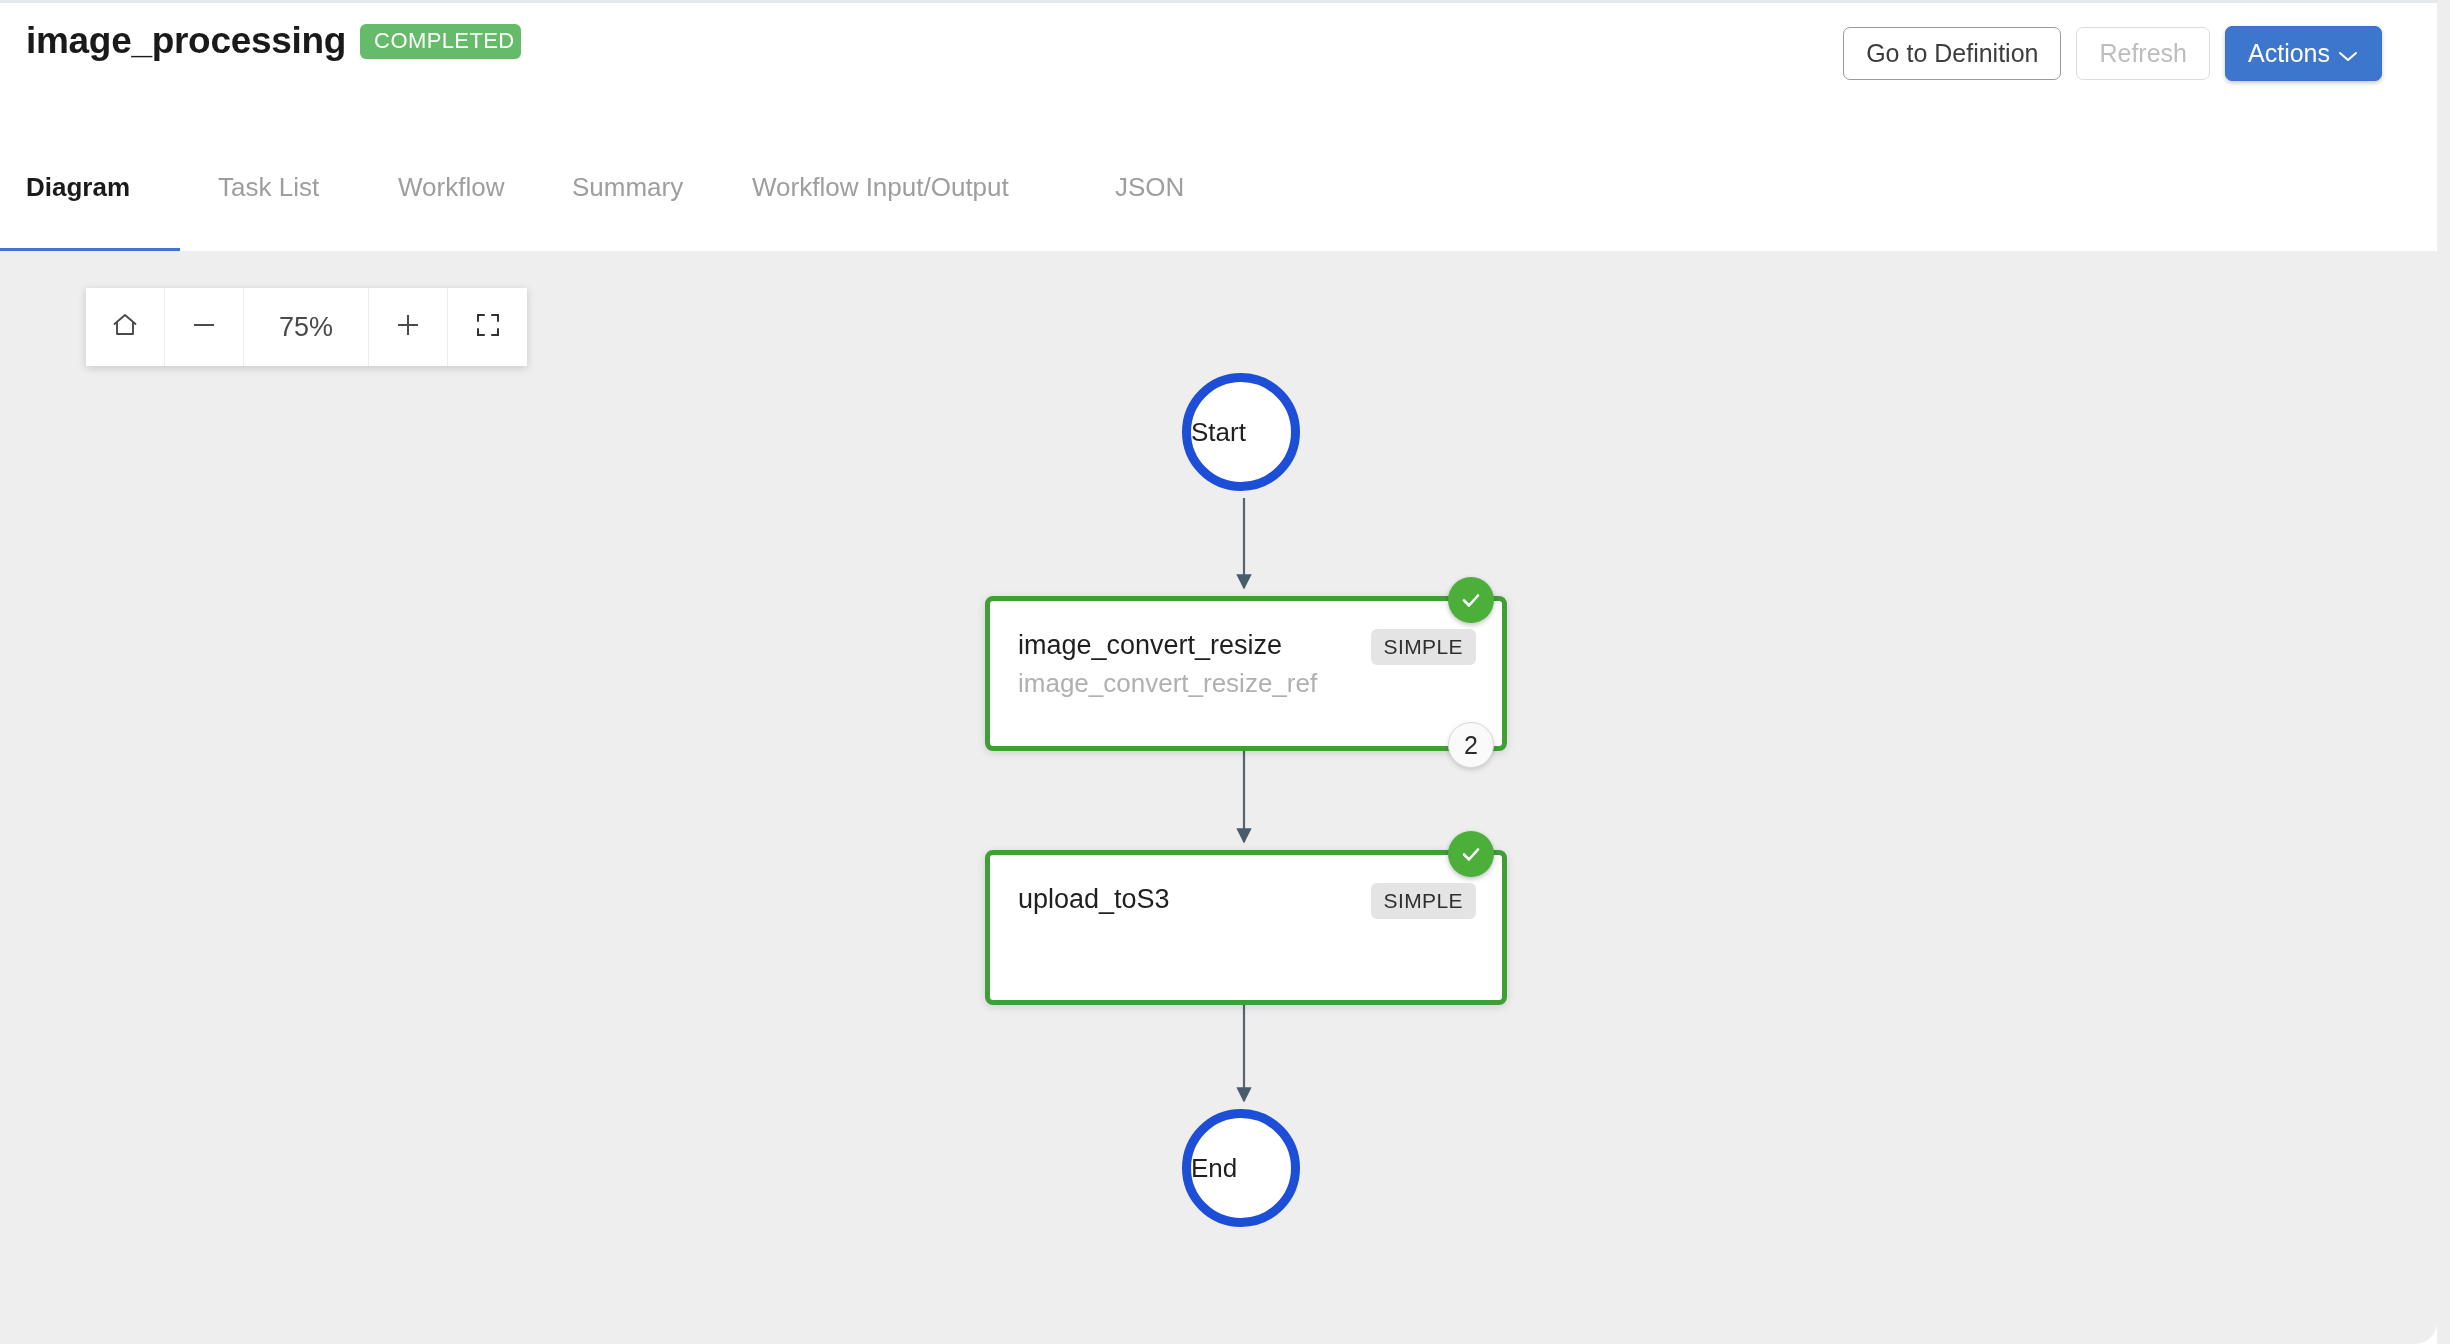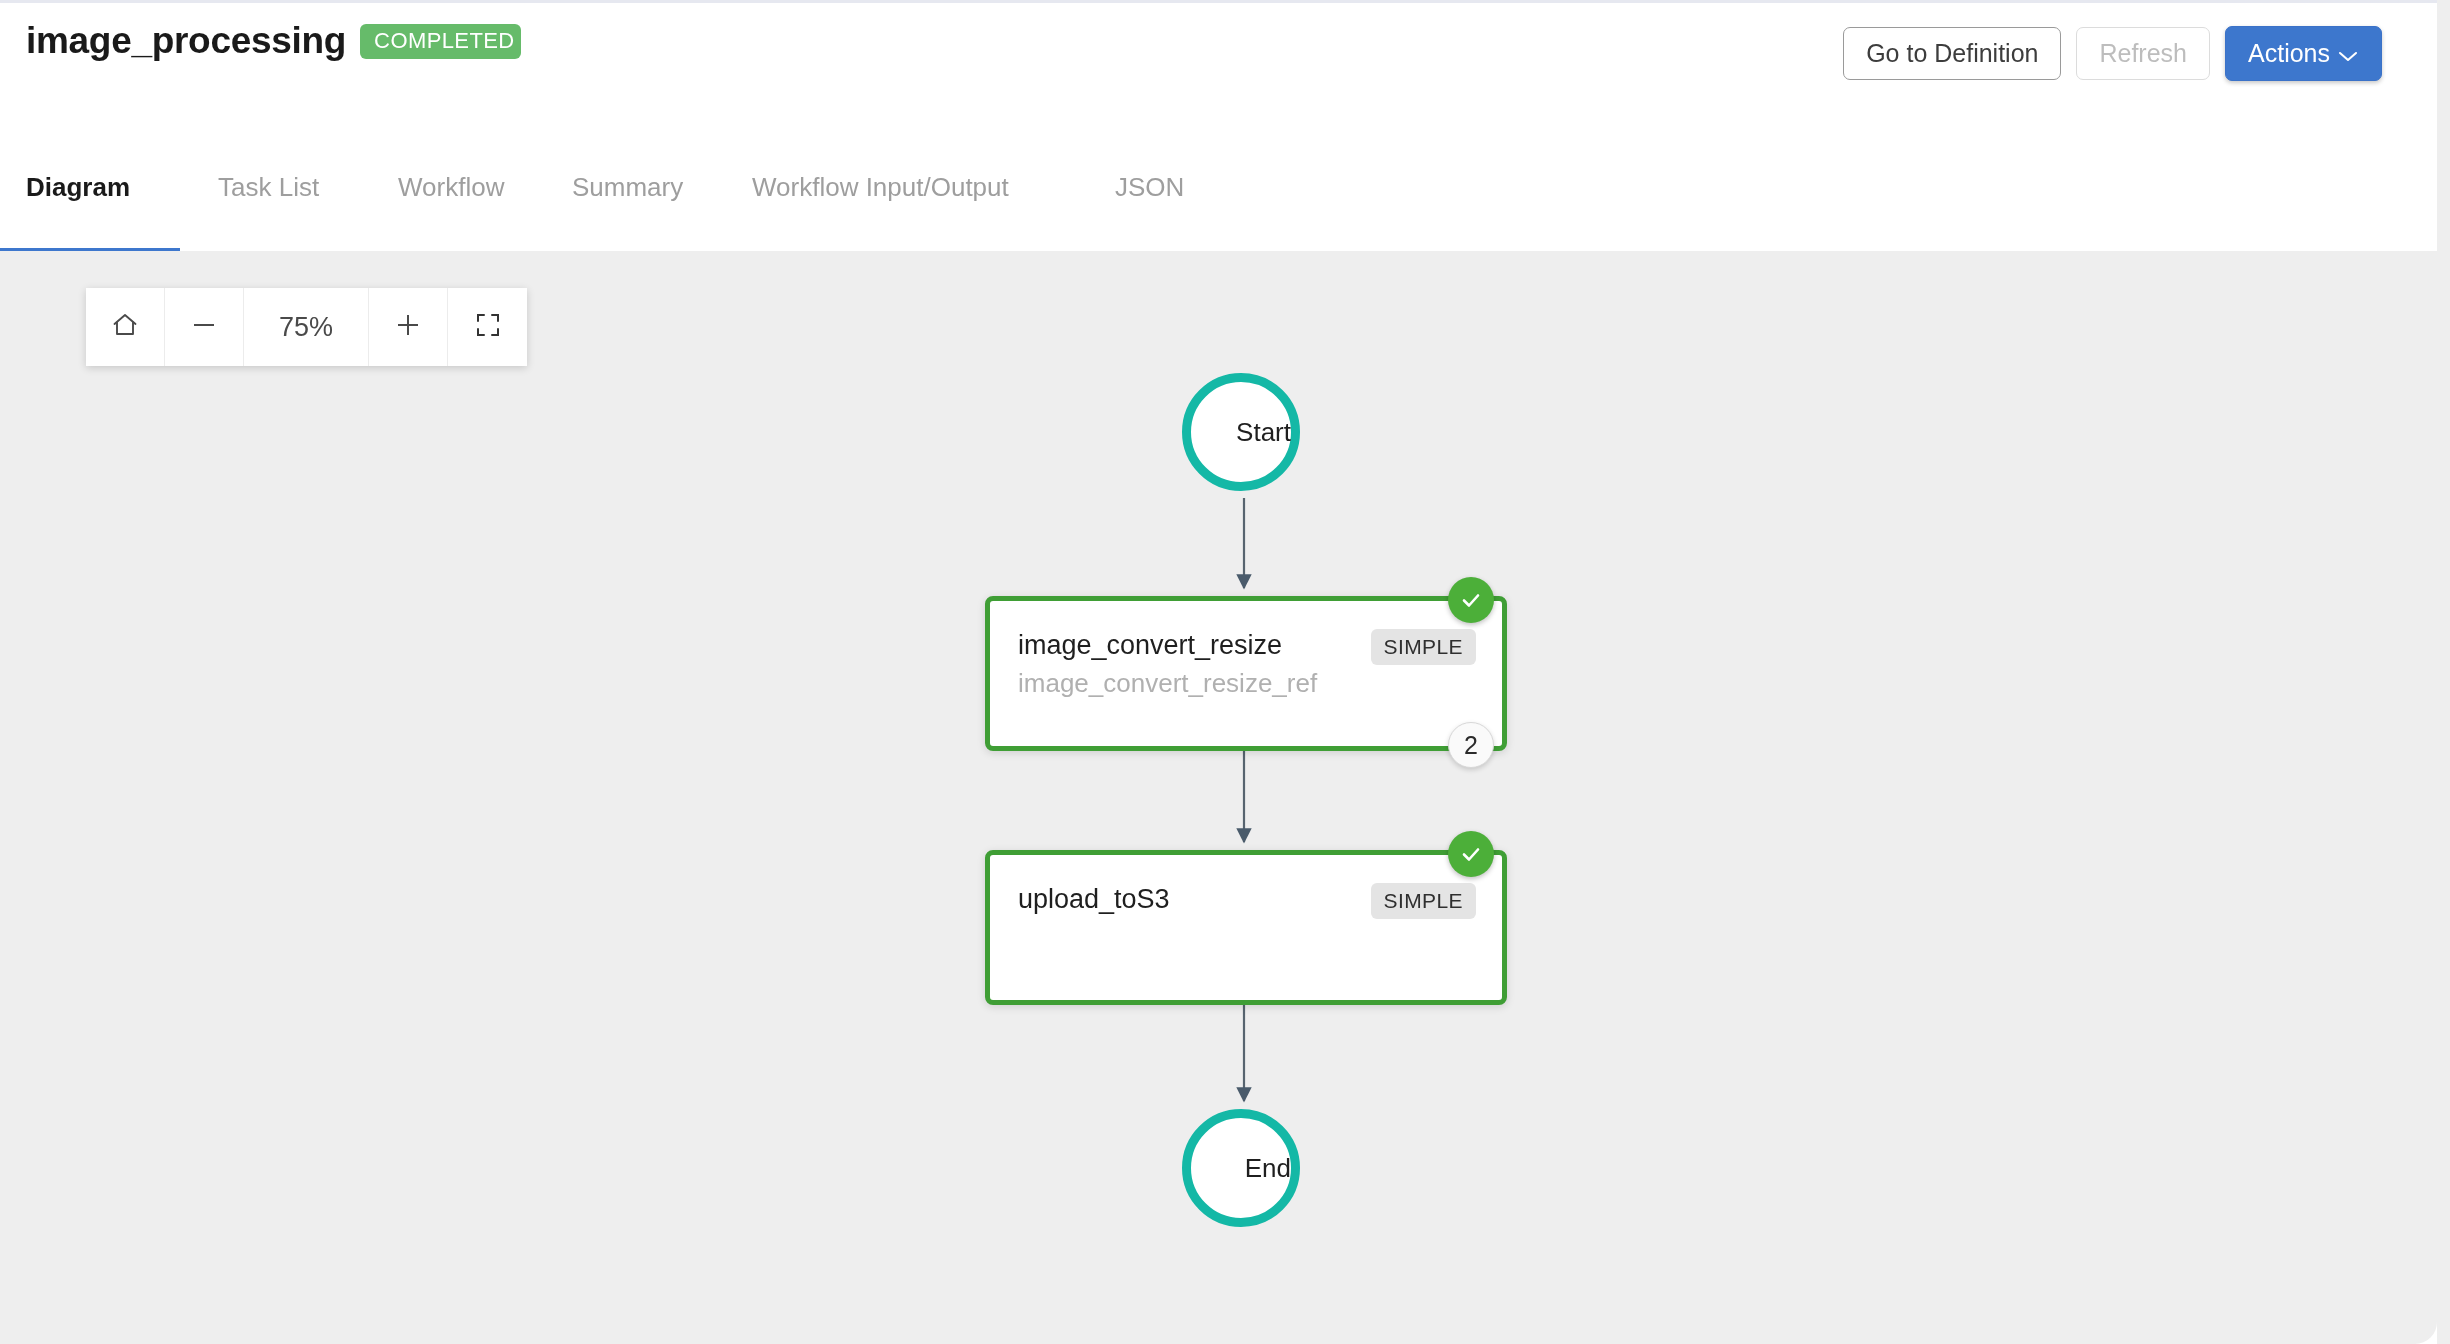--- a/index.html
+++ b/index.html
@@ -195,25 +195,25 @@
     left: 0; top: 0;
     width: 2437px;
     height: 1093px;
   }
 
   .node-circle {
     position: absolute;
     width: 118px;
     height: 118px;
     border-radius: 50%;
-    border: 9px solid #14b8a6;
-    background: #ffffff;
-    display: flex;
-    align-items: center;
-    justify-content: flex-end;
+    border: 9px solid #1d4ed8;
+    background: #ffffff;
+    display: flex;
+    align-items: center;
+    justify-content: flex-start;
     font-size: 26px;
     color: #1f1f1f;
   }
 
   #node-start { left: 1182px; top: 122px; }
   #node-end   { left: 1182px; top: 858px; }
 
   .task-node {
     position: absolute;
     width: 522px;

